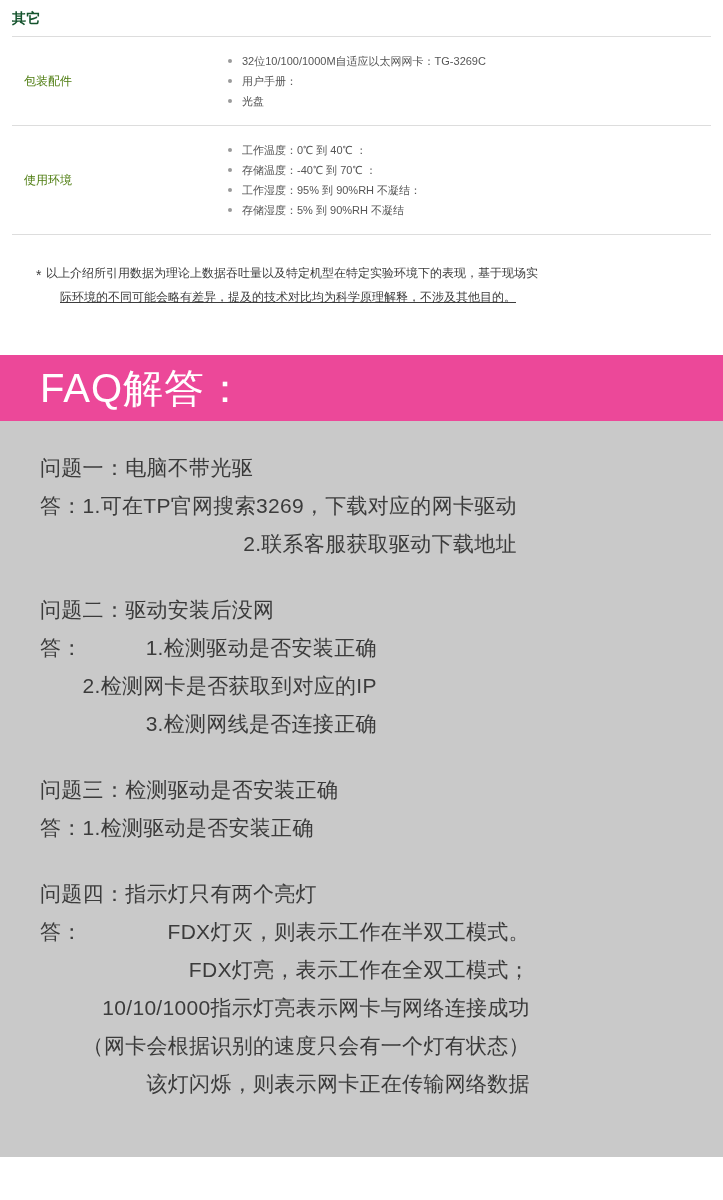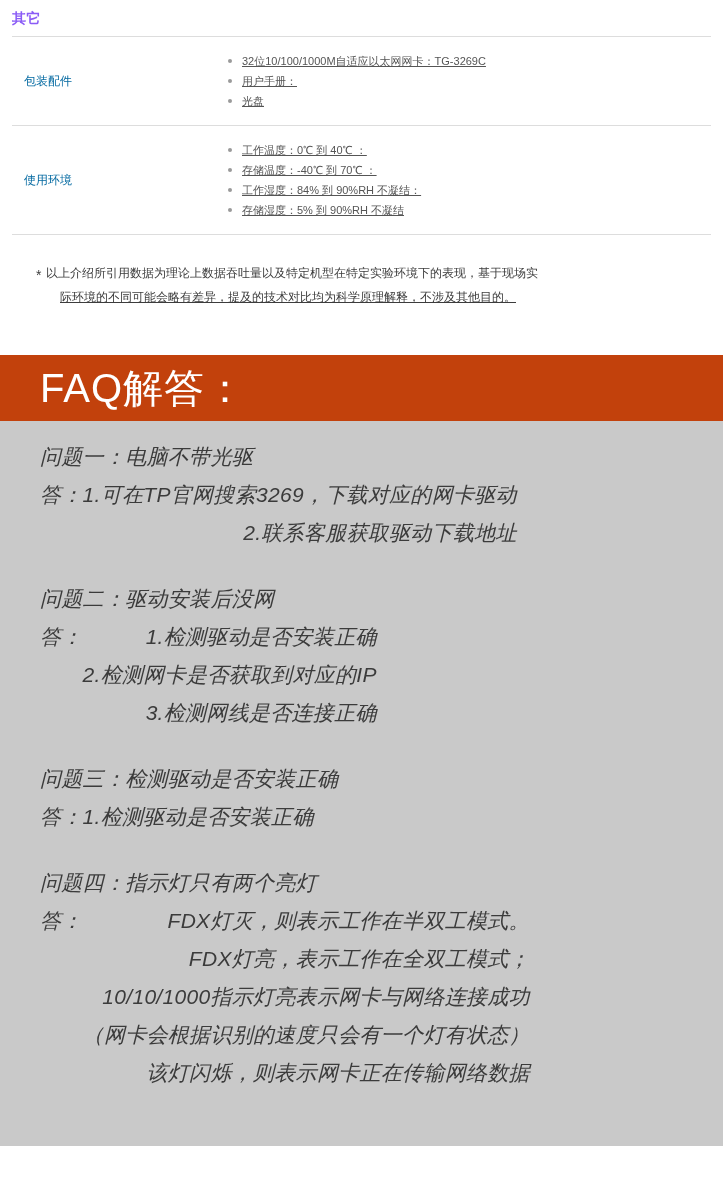--- a/index.html
+++ b/index.html
@@ -19,49 +19,48 @@
     overflow: hidden;
   }
 
   
   .spec-section {
     padding: 0 0 0 0;
   }
   .section-title {
     font-size: 14px;
     font-weight: bold;
-    color: #8b5cf6;
+    color: #14532d;
     padding: 10px 0 8px 12px;
     letter-spacing: 0.5px;
   }
   .spec-table {
     width: 699px;
     margin: 0 12px;
     border-collapse: collapse;
   }
   .spec-table tr {
     border-top: 1px solid #dddddd;
     border-bottom: 1px solid #dddddd;
   }
   .spec-table td {
     vertical-align: middle;
     padding: 14px 0;
   }
   .spec-label {
     width: 150px;
     font-size: 12px;
-    color: #0369a1;
+    color: #4d7c0f;
     padding-left: 12px !important;
     font-weight: normal;
   }
   .spec-value {
     font-size: 11px;
     color: #555555;
     padding-left: 40px !important;
-    text-decoration: underline;
   }
   .spec-value ul {
     margin: 0;
     padding: 0 0 0 14px;
     list-style: none;
   }
   .spec-value li {
     position: relative;
     line-height: 20px;
     padding-left: 14px;
@@ -99,37 +98,36 @@
     text-decoration: underline;
   }
 
   
   .faq-wrap {
     margin-top: 46px;
     background: #c9c9c9;
     padding-bottom: 26px;
   }
   .faq-header {
-    background: #c2410c;
+    background: #ec4899;
     height: 66px;
     display: flex;
     align-items: center;
   }
   .faq-header h2 {
     margin: 0;
     padding-left: 40px;
     color: #ffffff;
     font-size: 40px;
     font-weight: normal;
     letter-spacing: 1px;
     line-height: 1;
   }
   .faq-body {
-    padding: 17px 30px 0 40px;
-    font-style: italic;
+    padding: 28px 30px 0 40px;
   }
   .qa-block {
     margin-bottom: 28px;
   }
   .q-line {
     font-size: 21px;
     color: #3b3b3b;
     line-height: 38px;
     letter-spacing: 0.3px;
   }
@@ -171,21 +169,21 @@
               <li>光盘</li>
             </ul>
           </td>
         </tr>
         <tr>
           <td class="spec-label">使用环境</td>
           <td class="spec-value">
             <ul>
               <li>工作温度：0℃ 到 40℃ ：</li>
               <li>存储温度：-40℃ 到 70℃ ：</li>
-              <li>工作湿度：84% 到 90%RH 不凝结：</li>
+              <li>工作湿度：95% 到 90%RH 不凝结：</li>
               <li>存储湿度：5% 到 90%RH 不凝结</li>
             </ul>
           </td>
         </tr>
       </tbody>
     </table>
   </div>
 
   <div class="footnote">
     <span class="star">*</span>

